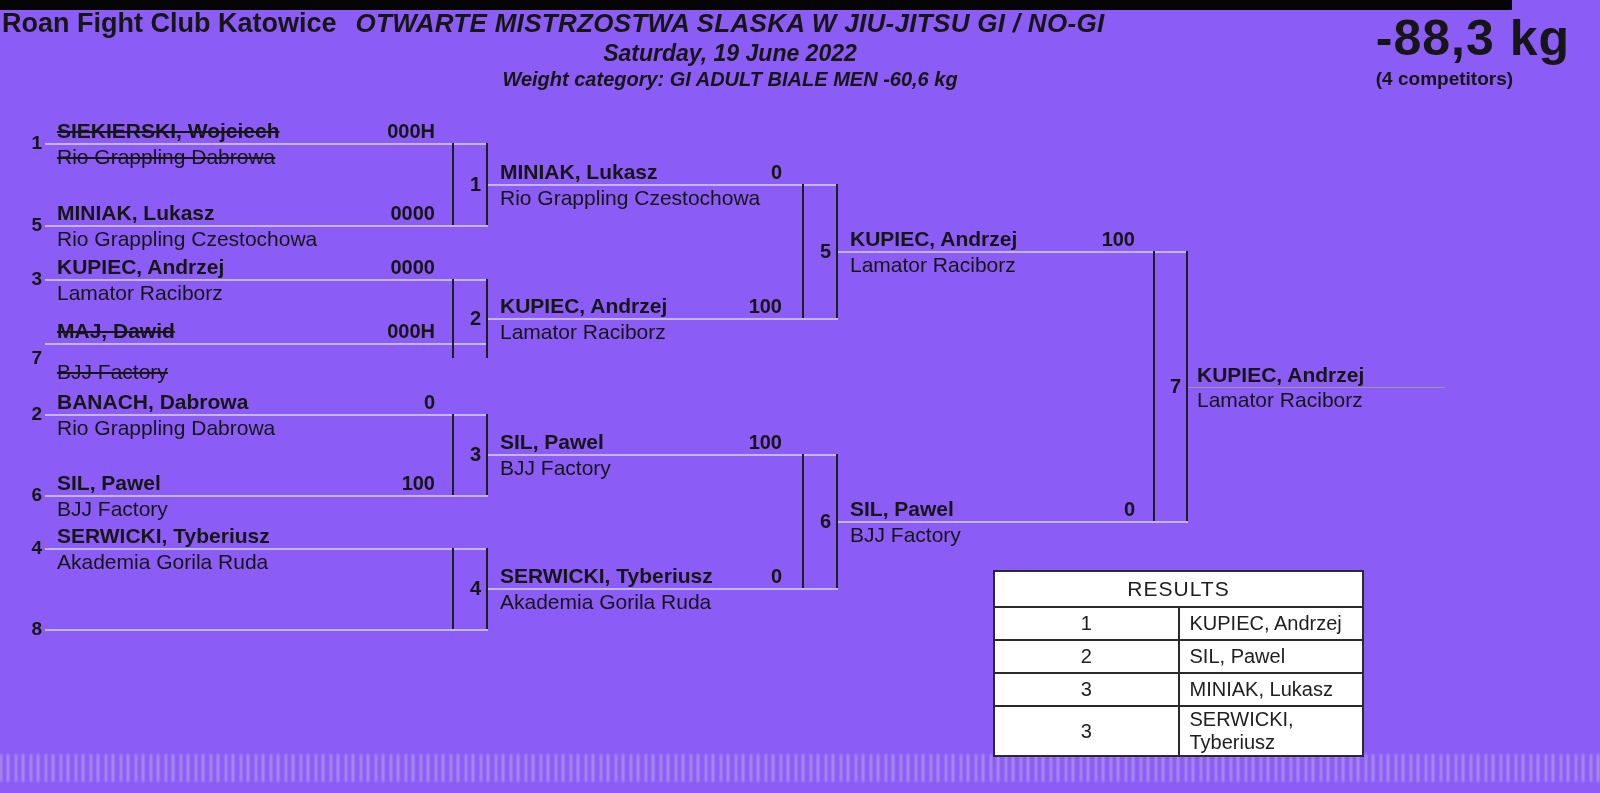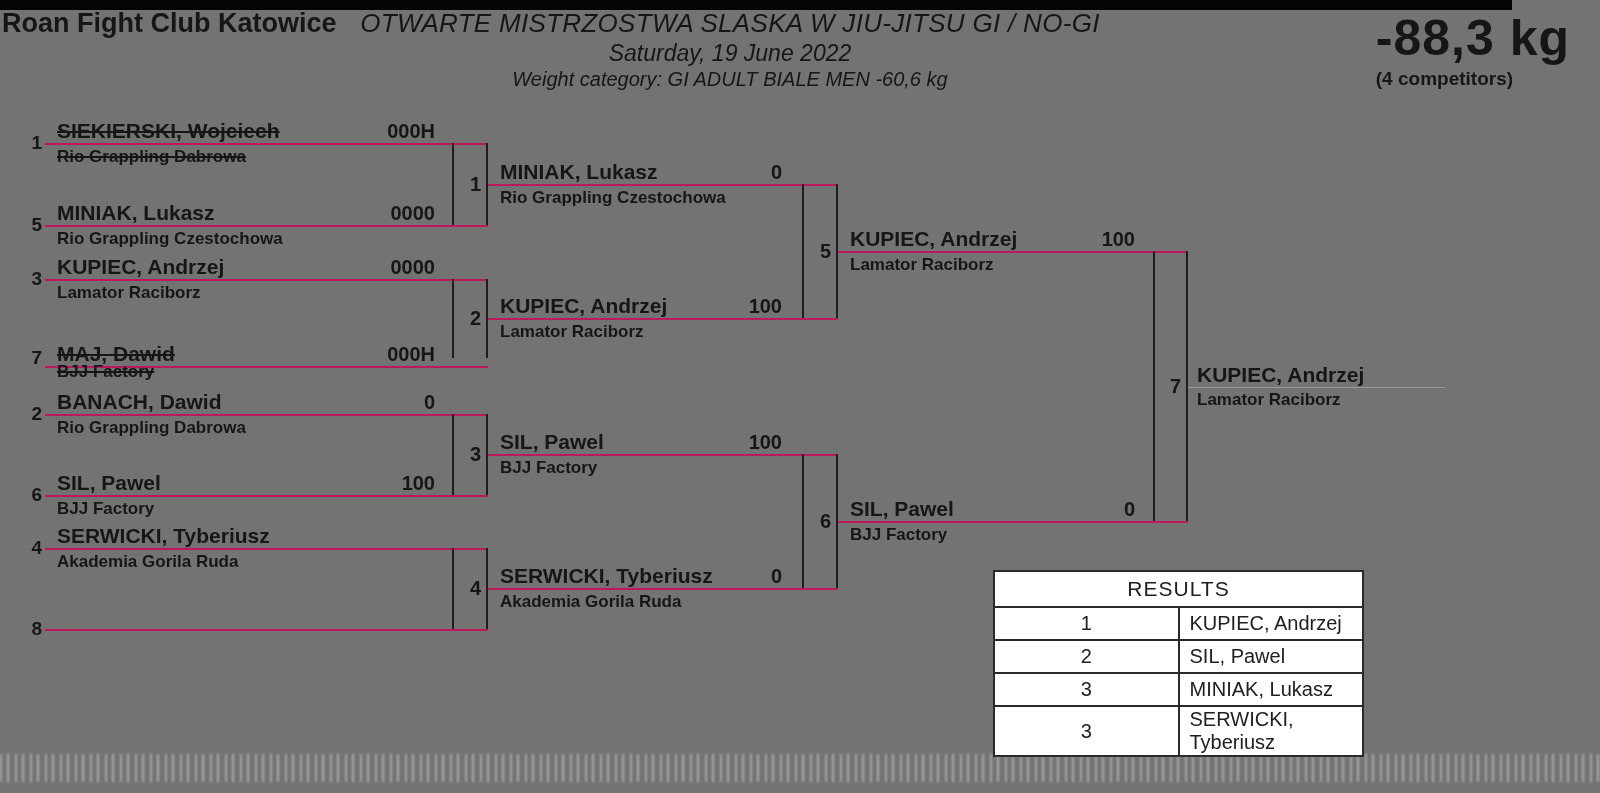--- a/index.html
+++ b/index.html
@@ -1,35 +1,35 @@
 <!DOCTYPE html>
 <html><head>
 <meta charset="utf-8">
 <style>
   html,body{margin:0;padding:0;background:#fff;}
-  .page{position:relative;width:1600px;height:793px;background:#737373;
+  .page{position:relative;width:1600px;height:793px;background:#8b5cf6;
         font-family:"Liberation Sans",sans-serif;color:#161616;overflow:hidden;}
   .topbar{position:absolute;left:0;top:0;width:1512px;height:10px;background:#050505;}
   .clubname{position:absolute;left:2px;top:8px;font-size:27px;font-weight:bold;white-space:nowrap;}
-  .titlestrip{position:absolute;left:0;right:140px;text-align:center;font-weight:normal;font-style:italic;white-space:nowrap;}
+  .titlestrip{position:absolute;left:0;right:140px;text-align:center;font-weight:bold;font-style:italic;white-space:nowrap;}
   .t1{top:8px;font-size:26px;letter-spacing:.3px;}
   .t2{top:40px;font-size:23px;}
   .t3{top:68px;font-size:20px;}
   .wblock{position:absolute;right:30px;top:10px;text-align:left;}
   .bigw{font-size:50px;font-weight:bold;line-height:56px;letter-spacing:1px;white-space:nowrap;}
   .comp{font-size:19px;font-weight:bold;margin-top:2px;white-space:nowrap;}
-  .entry{position:absolute;box-sizing:border-box;height:28px;border-bottom:2px solid #be185d;
+  .entry{position:absolute;box-sizing:border-box;height:28px;border-bottom:2px solid #c4b5fd;
          display:flex;justify-content:space-between;align-items:flex-end;
          font-weight:bold;font-size:21px;line-height:24px;white-space:nowrap;}
   .entry .nm{padding-left:12px;}
   .entry .sc{padding-right:53px;font-size:20px;}
   .r2 .sc{padding-right:56px;}
   .champ{border-bottom:1px solid #999;}
   .champ .nm{padding-left:9px;}
-  .club{position:absolute;font-weight:bold;font-size:17px;line-height:20px;white-space:nowrap;}
+  .club{position:absolute;font-weight:normal;font-size:21px;line-height:20px;white-space:nowrap;}
   .struck{text-decoration:line-through;text-decoration-thickness:2px;}
   .seed{position:absolute;width:32px;left:10px;text-align:right;font-weight:bold;font-size:19px;line-height:22px;}
   .mbox{position:absolute;box-sizing:border-box;border-left:2px solid #1e1e1e;border-right:2px solid #1e1e1e;
         display:flex;align-items:center;justify-content:flex-end;padding-right:5px;
         font-weight:bold;font-size:20px;}
   .results{position:absolute;left:993px;top:570px;width:371px;border-collapse:collapse;
            font-size:20px;color:#202020;table-layout:fixed;}
   .results th,.results td{border:2px solid #2a2a2a;background:#fff;}
   .results th{height:32px;font-weight:normal;font-size:21px;text-align:center;letter-spacing:1px;}
   .results td{height:29px;}
@@ -76,28 +76,28 @@
     <span class="sc">0000</span>
   </div>
   <div class="club" style="left:57px;top:229px">Rio Grappling Czestochowa</div>
 
   <div class="entry" style="left:45px;top:253px;width:443px">
     <span class="nm">KUPIEC, Andrzej</span>
     <span class="sc">0000</span>
   </div>
   <div class="club" style="left:57px;top:283px">Lamator Raciborz</div>
 
-  <div class="entry" style="left:45px;top:340px;width:443px">
+  <div class="entry" style="left:45px;top:317px;width:443px">
     <span class="nm struck">MAJ, Dawid</span>
     <span class="sc">000H</span>
   </div>
   <div class="club struck" style="left:57px;top:362px">BJJ Factory</div>
 
   <div class="entry" style="left:45px;top:388px;width:443px">
-    <span class="nm">BANACH, Dawid</span>
+    <span class="nm">BANACH, Dabrowa</span>
     <span class="sc">0</span>
   </div>
   <div class="club" style="left:57px;top:418px">Rio Grappling Dabrowa</div>
 
   <div class="entry" style="left:45px;top:469px;width:443px">
     <span class="nm">SIL, Pawel</span>
     <span class="sc">100</span>
   </div>
   <div class="club" style="left:57px;top:499px">BJJ Factory</div>
 

